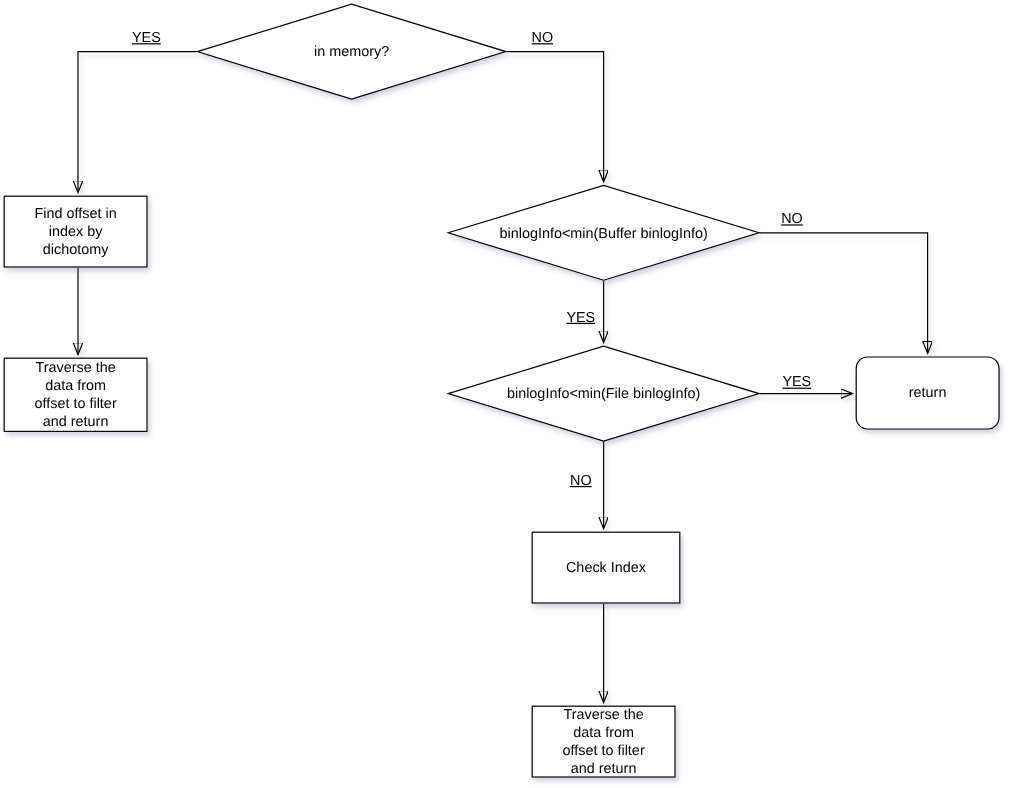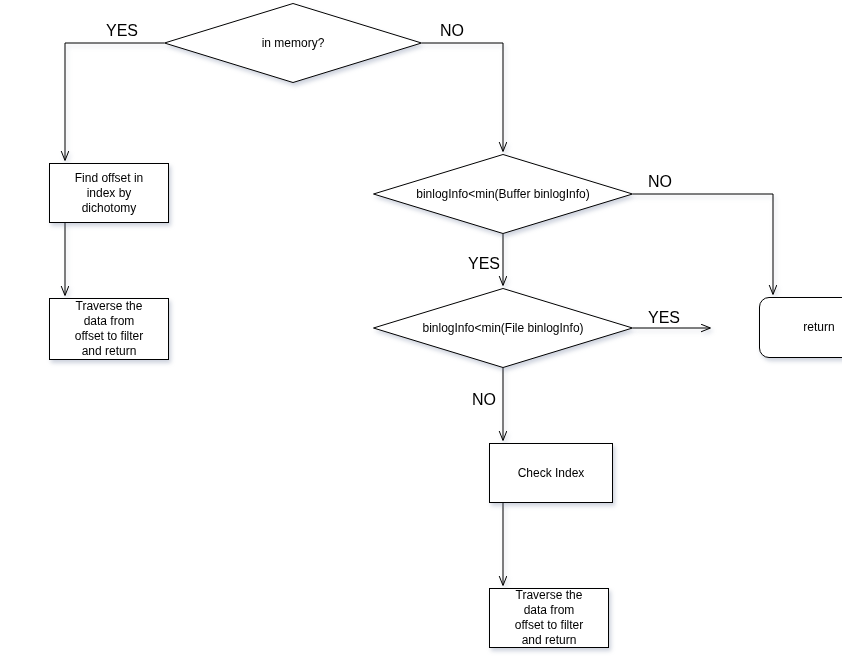--- a/index.html
+++ b/index.html
@@ -37,21 +37,20 @@
     text-align: center;
     font-size: 12px;
     line-height: 1.25;
     color: var(--stroke, #000000);
     filter: drop-shadow(2px 3px 2px rgba(91, 107, 143, 0.30));
   }
   .node.rect {
     border: 1px solid var(--stroke, #000000);
     background: var(--fill, #ffffff);
     padding: 2px 20px;
-    margin-left: 46px;
   }
   .node.diamond {
     background: transparent;
   }
   .node.diamond svg.shape {
     position: absolute;
     left: 0;
     top: 0;
     width: 100%;
     height: 100%;
@@ -62,26 +61,27 @@
     stroke: var(--stroke, #000000);
     stroke-width: 1;
   }
   .node .label {
     position: relative;
     z-index: 2;
   }
   .edge-label {
     position: absolute;
     transform: translate(-50%, -50%);
-    font-size: 16px;
+    font-size: 12px;
     color: var(--stroke, #000000);
     background: var(--fill, #ffffff);
     padding: 0 2px;
     white-space: nowrap;
     z-index: 3;
+    text-decoration: underline;
   }
 </style>
 </head>
 <body>
 
 <div id="canvas">
 
   <svg id="edges" viewBox="0 0 842 657">
     <defs>
       <marker id="arrow" markerUnits="userSpaceOnUse" markerWidth="12" markerHeight="10" refX="9.5" refY="4" orient="auto">

